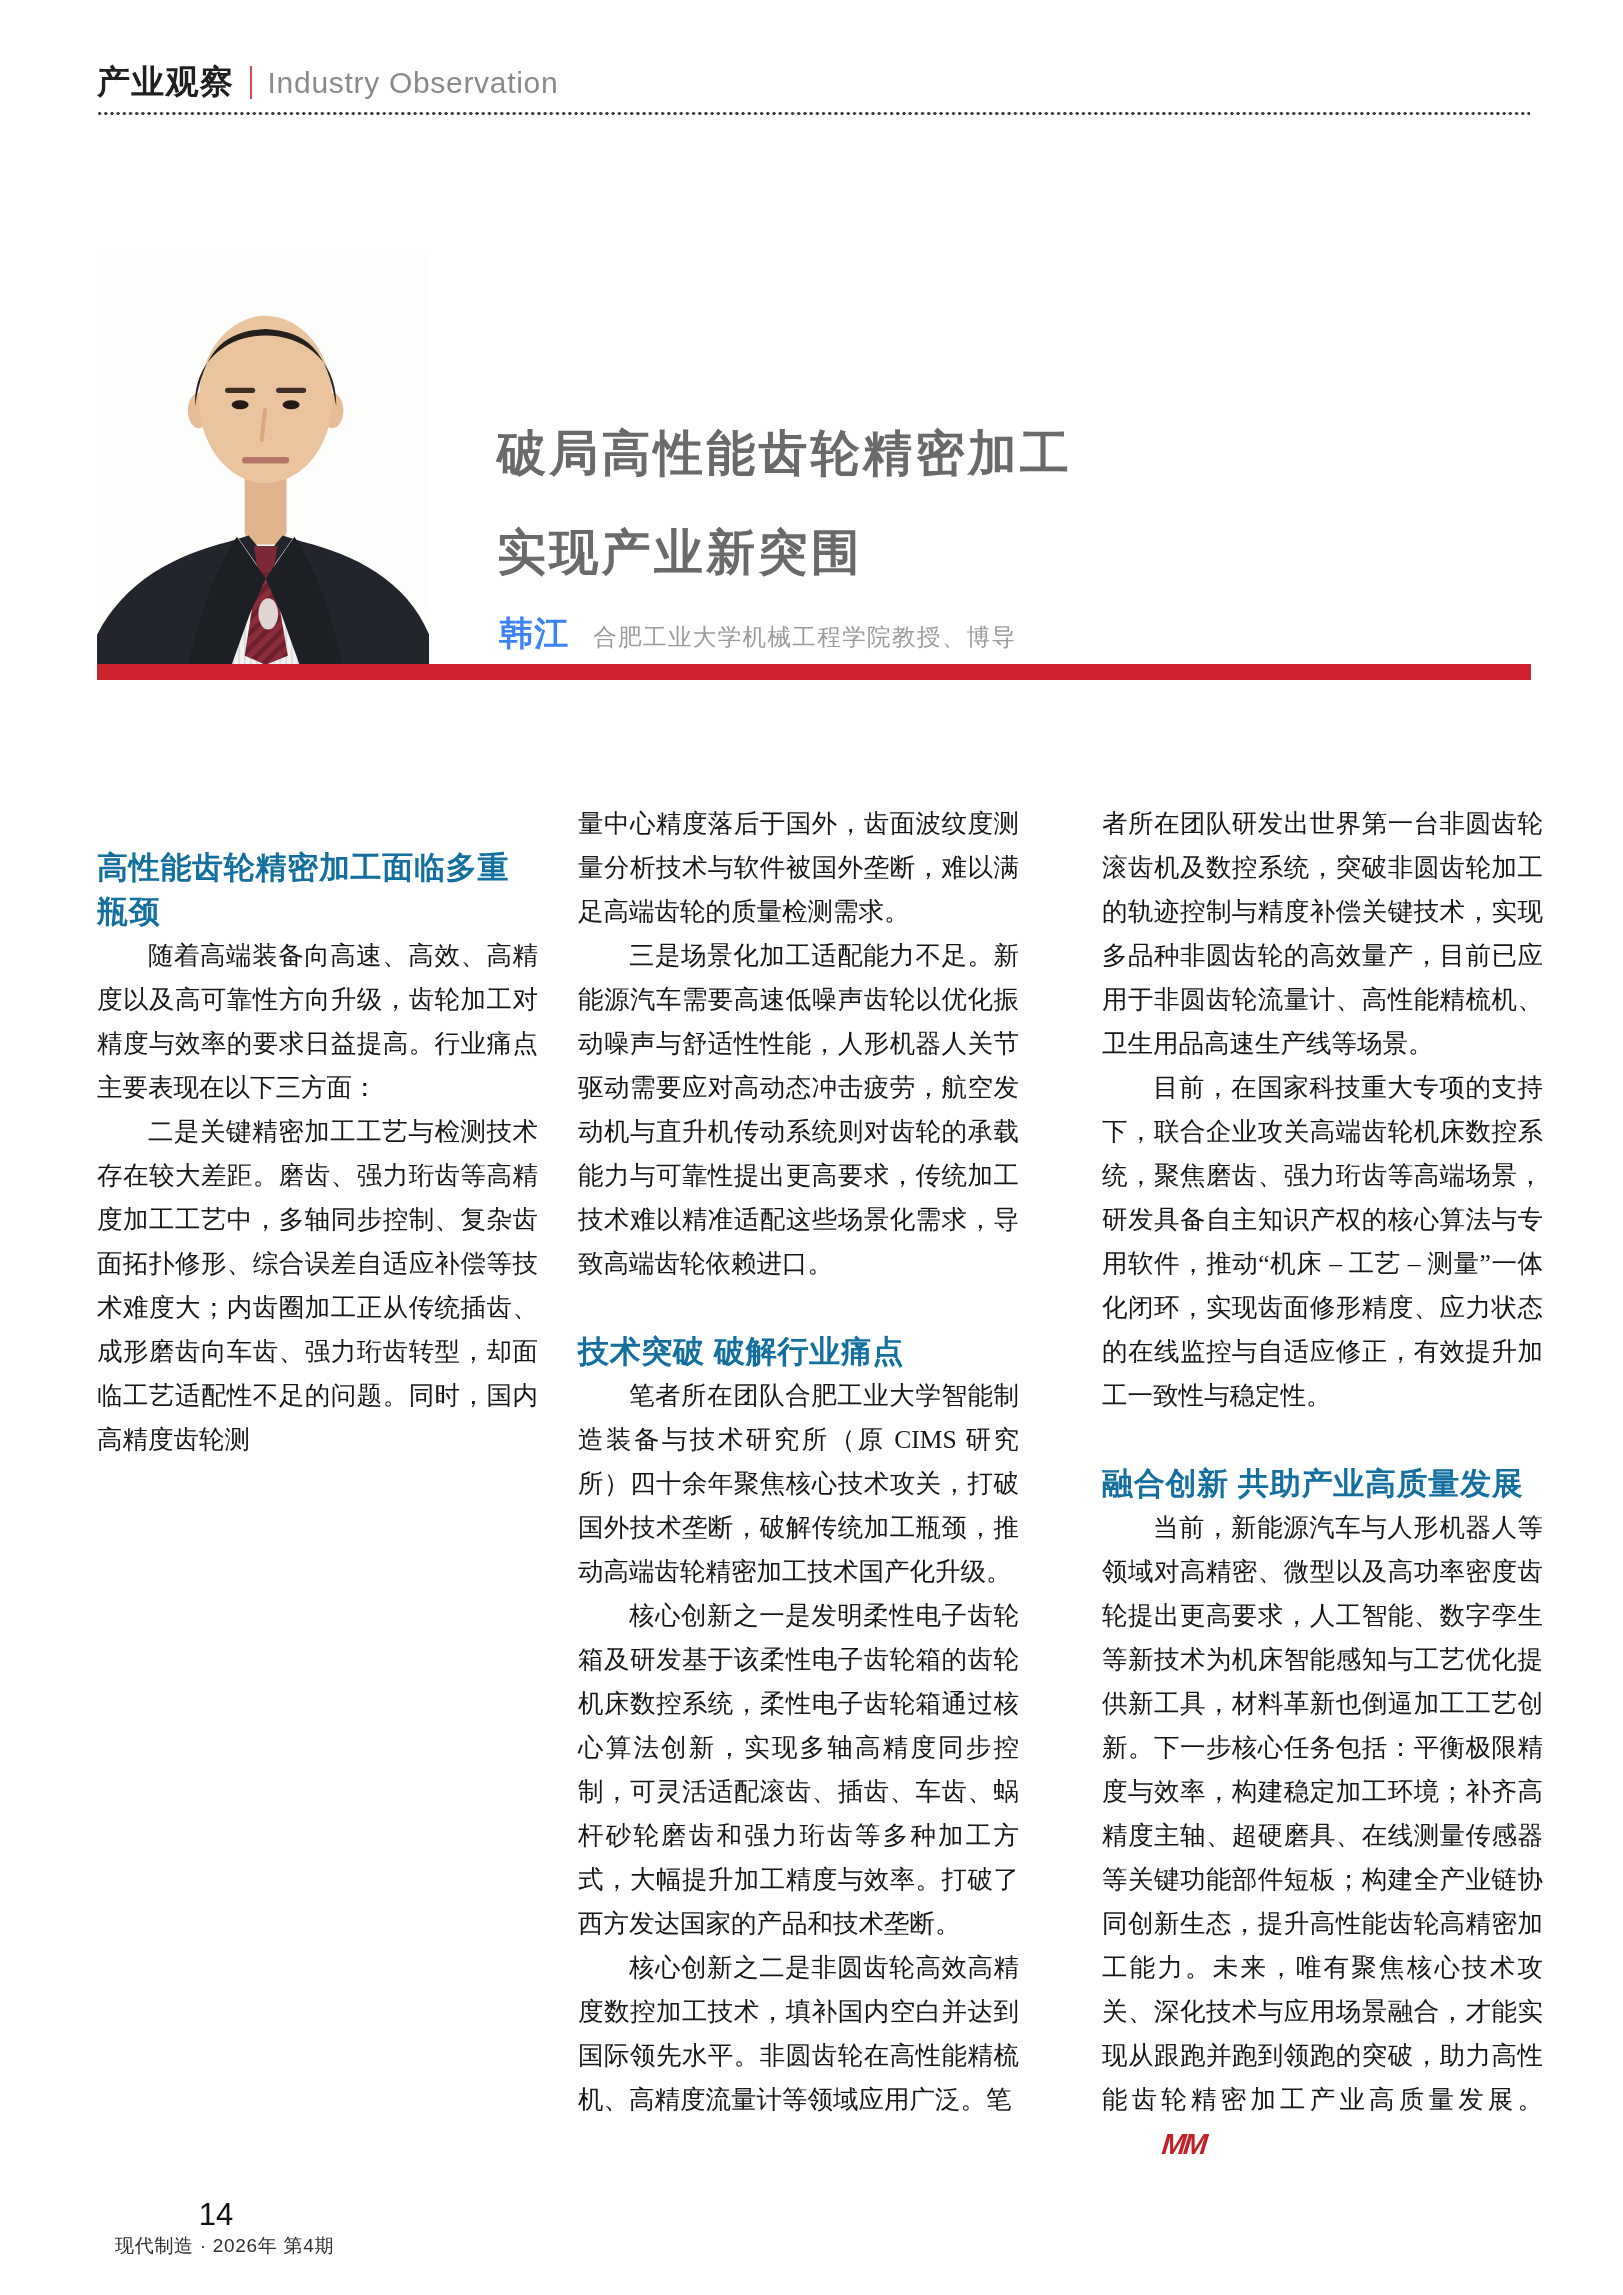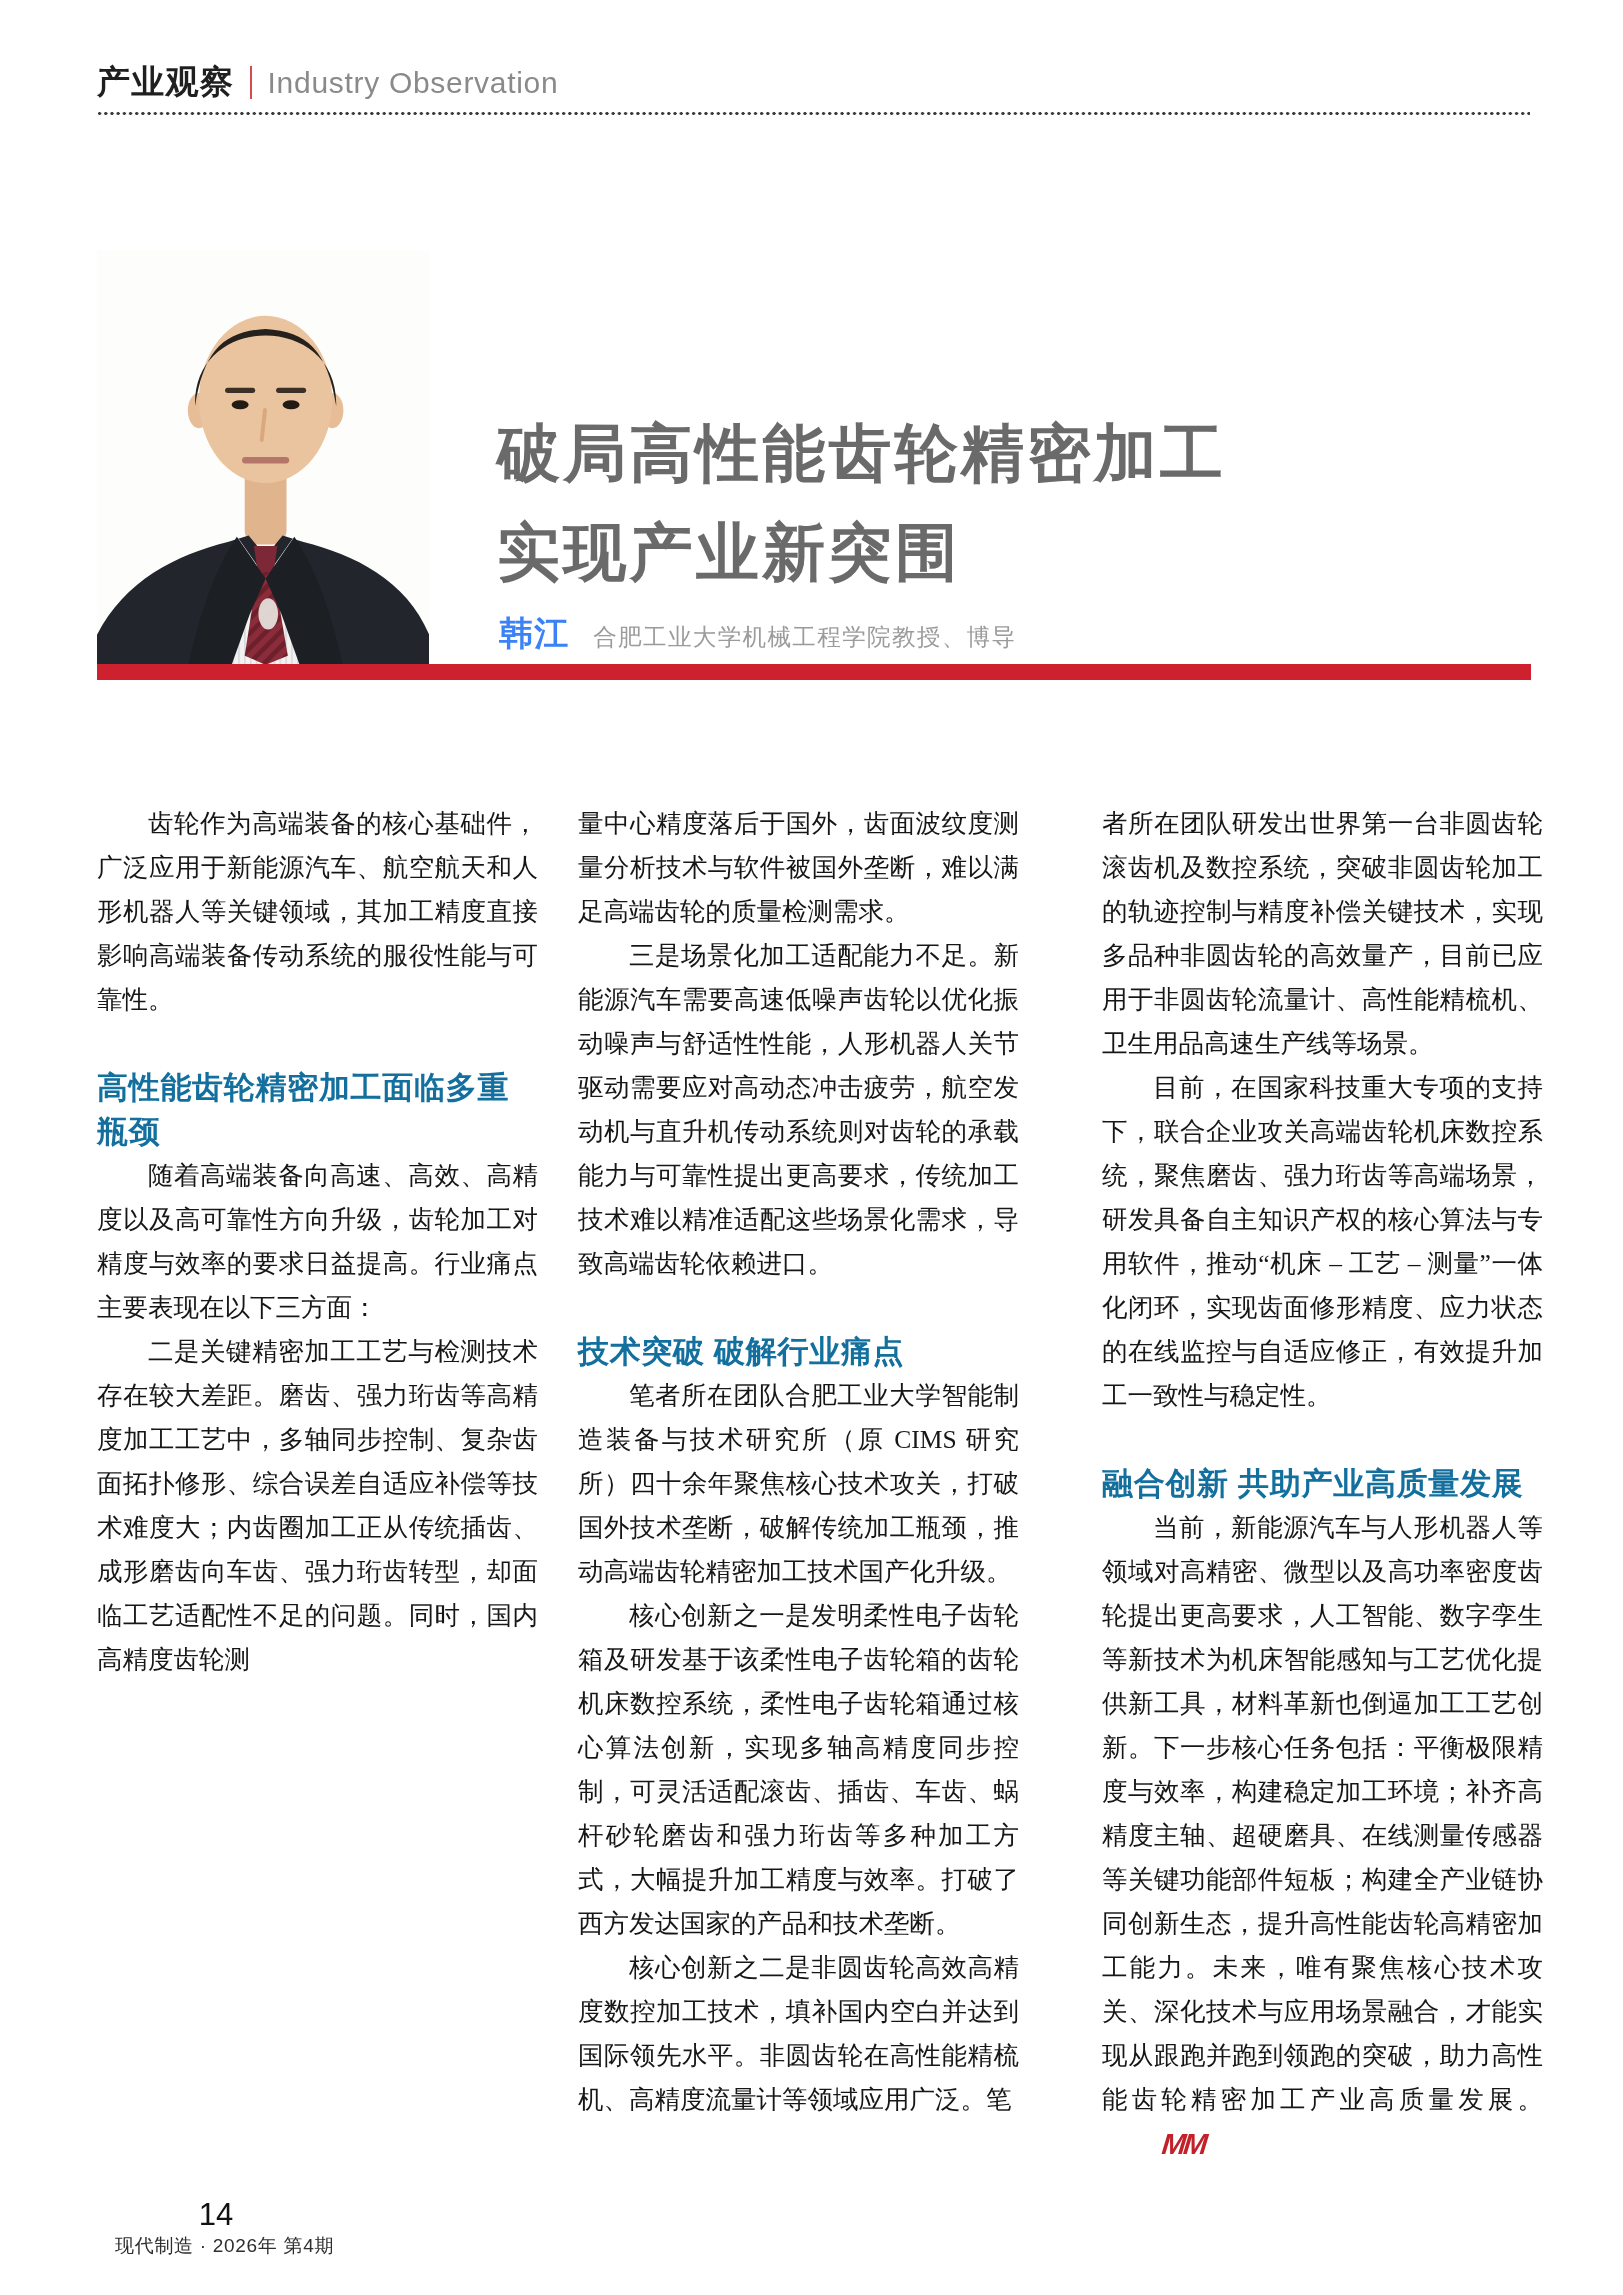--- a/index.html
+++ b/index.html
@@ -14,21 +14,21 @@
   .dotted-rule{position:absolute;left:97px;top:111px;width:1433px;height:5.2px;
     background-image:radial-gradient(circle 1.4px at 2.6px 2.6px,#3b3b3b 1.4px,transparent 1.8px);
     background-size:6.2px 5.2px;background-repeat:repeat-x;}
 
   
   .photo{position:absolute;left:97px;top:250px;width:332px;height:414px;background:linear-gradient(180deg,#ffffff,#f3f3f2);}
   .photo svg{display:block;width:100%;height:100%;}
 
   
   .title{position:absolute;left:497px;top:404px;font-weight:700;color:#6a6a6a;
-         font-size:63px;line-height:99px;letter-spacing:3.3px;}
+         font-size:49px;line-height:99px;letter-spacing:3.3px;}
   .byline{position:absolute;left:499px;top:611px;display:flex;align-items:baseline;}
   .byline .author{font-size:34px;font-weight:700;color:#3b82f6;letter-spacing:1.3px;}
   .byline .affil{font-size:23.6px;color:#9b9b9b;margin-left:23.6px;letter-spacing:1.3px;}
   .red-rule{position:absolute;left:97px;top:664px;width:1434px;height:15.7px;background:#cd2130;}
 
   
   .col{position:absolute;top:802px;width:441px;
        font-family:"Liberation Serif","DejaVu Serif",serif;
        font-size:25.5px;line-height:44px;color:#161616;text-align:justify;}
   .col-1{left:97px;} .col-2{left:578px;} .col-3{left:1060px;margin-left:42px;}
@@ -97,21 +97,20 @@
     <div>破局高性能齿轮精密加工</div>
     <div>实现产业新突围</div>
   </div>
   <div class="byline">
     <span class="author">韩江</span>
     <span class="affil">合肥工业大学机械工程学院教授、博导</span>
   </div>
   <div class="red-rule"></div>
 
   <div class="col col-1">
-    <p class="para">齿轮作为高端装备的核心基础件，广泛应用于新能源汽车、航空航天和人形机器人等关键领域，其加工精度直接影响高端装备传动系统的服役性能与可靠性。</p>
     <h2 class="sec-h">高性能齿轮精密加工面临多重
 瓶颈</h2>
     <p class="para">随着高端装备向高速、高效、高精度以及高可靠性方向升级，齿轮加工对精度与效率的要求日益提高。行业痛点主要表现在以下三方面：</p>
     <p class="para">二是关键精密加工工艺与检测技术存在较大差距。磨齿、强力珩齿等高精度加工工艺中，多轴同步控制、复杂齿面拓扑修形、综合误差自适应补偿等技术难度大；内齿圈加工正从传统插齿、成形磨齿向车齿、强力珩齿转型，却面临工艺适配性不足的问题。同时，国内高精度齿轮测</p>
   </div>
 
   <div class="col col-2">
     <p class="para-cont">量中心精度落后于国外，齿面波纹度测量分析技术与软件被国外垄断，难以满足高端齿轮的质量检测需求。</p>
     <p class="para">三是场景化加工适配能力不足。新能源汽车需要高速低噪声齿轮以优化振动噪声与舒适性性能，人形机器人关节驱动需要应对高动态冲击疲劳，航空发动机与直升机传动系统则对齿轮的承载能力与可靠性提出更高要求，传统加工技术难以精准适配这些场景化需求，导致高端齿轮依赖进口。</p>
     <h2 class="sec-h">技术突破 破解行业痛点</h2>

